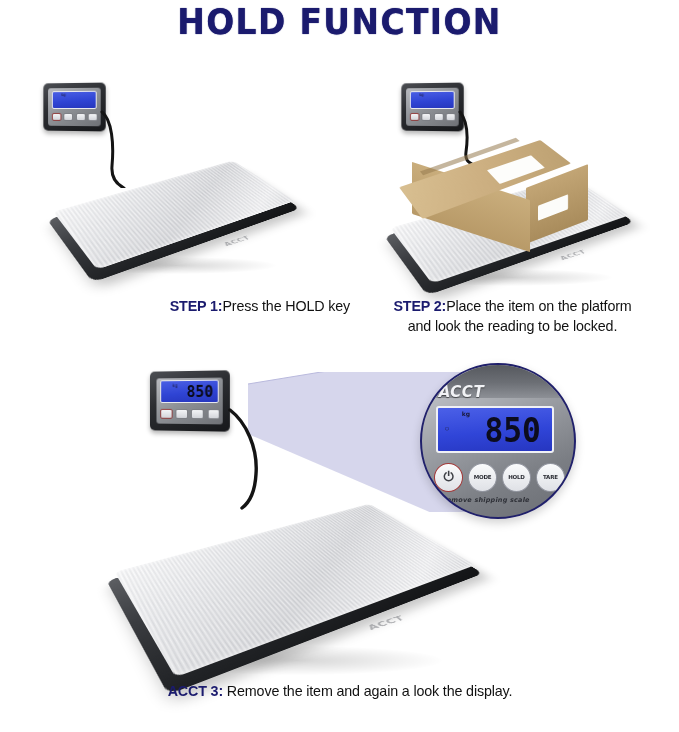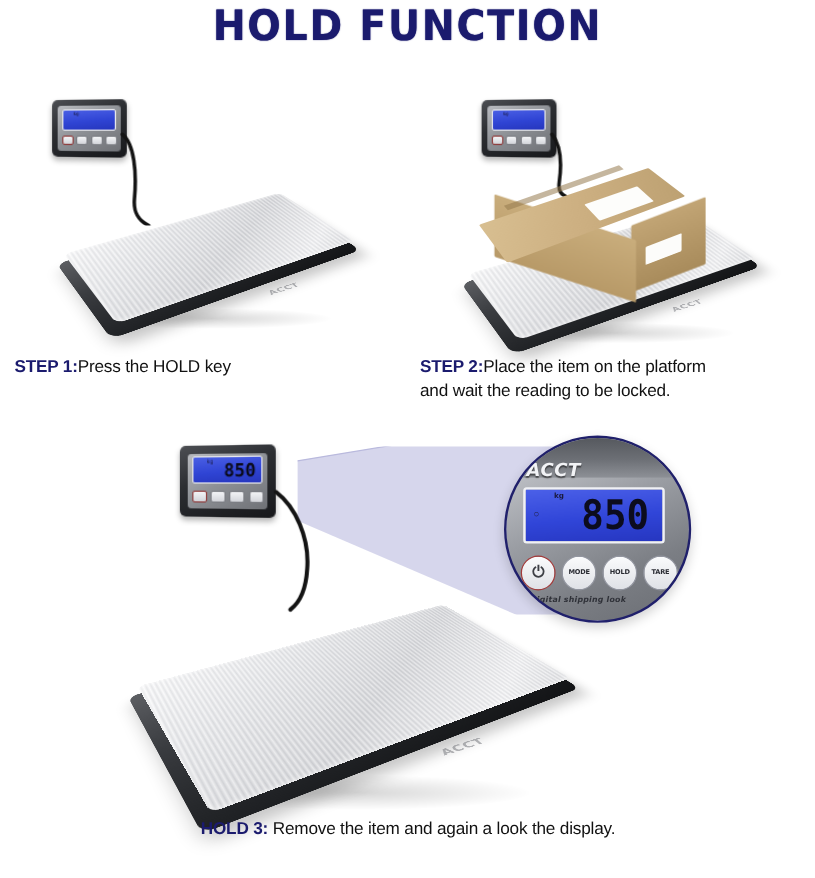--- a/index.html
+++ b/index.html
@@ -38,22 +38,22 @@
     font-size: 14.3px;
     line-height: 20px;
     color: #111111;
     letter-spacing: -0.15px;
   }
   .caption .step-tag {
     color: #1b1b6e;
     font-weight: bold;
   }
 
-  #caption-1 { left: 12px;  top: 296px; text-align: left; width: 330px; }
-  #caption-2 { left: 350px; top: 296px; text-align: left; width: 325px; }
+  #caption-1 { left: 20px;  top: 296px; text-align: right; width: 330px; }
+  #caption-2 { left: 350px; top: 296px; text-align: center; width: 325px; }
   #caption-3 { left: 40px;  top: 681px; text-align: center; width: 600px; }
 
   
   .platform {
     position: absolute;
   }
   .platform .base {
     position: absolute;
     left: 0; top: 0;
     width: 100%; height: 100%;
@@ -408,21 +408,21 @@
   <div class="label-top"></div>
   <div class="label-side"></div>
 </div>
 
 <div class="caption" id="caption-1">
   <span class="step-tag">STEP 1:</span><span>Press the HOLD key</span>
 </div>
 
 <div class="caption" id="caption-2">
   <span class="step-tag">STEP 2:</span><span>Place the item on the platform</span><br>
-  <span>and wait the reading to be locked.</span>
+  <span>and look the reading to be locked.</span>
 </div>
 
 <div id="step3-indicator" class="indicator" style="left:148px; top:371px; width:82px; height:60px;">
   <div class="face">
     <div class="lcd">
       <span class="unit" style="font-size:4.5px;">kg</span>
       <span class="digits" style="font-size:15px;">850</span>
     </div>
     <div class="keys">
       <div class="key power"></div>
@@ -456,20 +456,20 @@
     <span class="mag-unit">kg</span>
     <span class="mag-batt">○</span>
     <span class="mag-digits">850</span>
   </div>
   <div class="mag-keys">
     <div class="mkey power">⏻</div>
     <div class="mkey">MODE</div>
     <div class="mkey">HOLD</div>
     <div class="mkey">TARE</div>
   </div>
-  <div class="mag-sub">Digital shipping look</div>
+  <div class="mag-sub">Remove shipping scale</div>
   <div class="mag-cap">400lb</div>
 </div>
 
 <div class="caption" id="caption-3">
-  <span class="step-tag">HOLD 3:</span>
+  <span class="step-tag">ACCT 3:</span>
   <span>Remove the item and again a look the display.</span><br>
 </div>
 
 </body></html>

